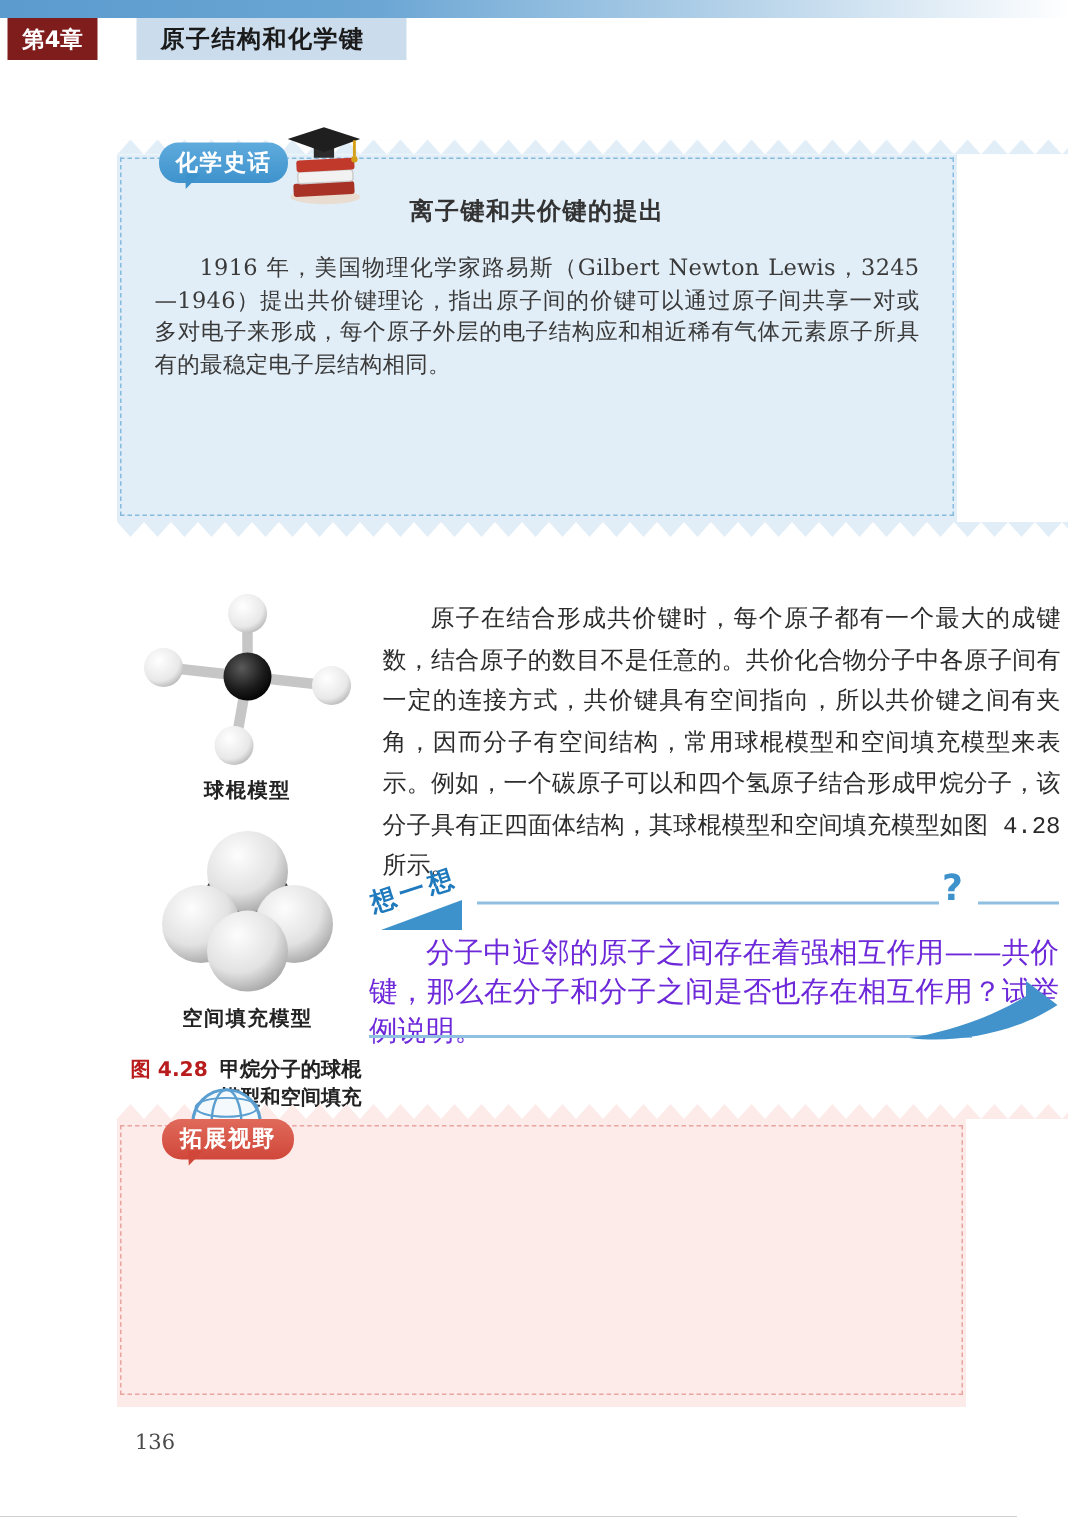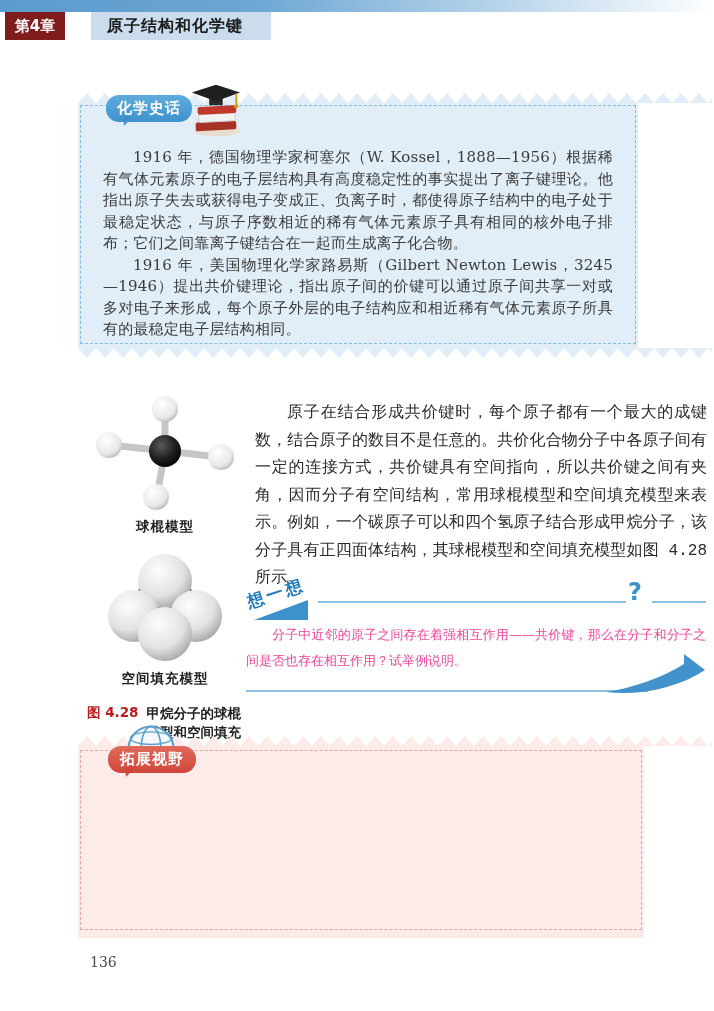--- a/index.html
+++ b/index.html
@@ -79,22 +79,22 @@
   .think-tri {
     position:absolute; left:16px; top:22px; width:0; height:0;
     border-left:54px solid transparent; border-bottom:20px solid #3e92cc;
   }
   .think-line { position:absolute; height:2px; background:#8fc0e2; }
   .think-q {
     position:absolute; left:390px; top:0px; font-size:24px; font-weight:bold; color:#3e92cc;
   }
   .think-text {
     position:absolute; left:8px; top:44px; width:460px;
-    font-family:"DejaVu Serif", serif; font-size:13px; line-height:26px;
-    text-align:justify; text-indent:2em; color:#ec4899;
+    font-family:"DejaVu Serif", serif; font-size:19px; line-height:26px;
+    text-align:justify; text-indent:2em; color:#6d28d9;
   }
   .think-arrow { position:absolute; left:368px; top:76px; }
   
   .page-number {
     position:absolute; left:90px; top:954px; font-size:14px; color:#4a4a4a;
     font-family:"DejaVu Serif", serif;
   }
 </style>
 </head>
 <body>
@@ -133,21 +133,21 @@
       <ellipse cx="32" cy="52" rx="24" ry="5" fill="#e8ddd0"></ellipse>
       <rect x="10" y="42" width="42" height="9" rx="2" fill="#a93226" transform="rotate(-3 31 46)"></rect>
       <rect x="13" y="34" width="38" height="8" rx="2" fill="#f2f2f2" stroke="#cccccc" transform="rotate(-3 32 38)"></rect>
       <rect x="12" y="26" width="40" height="8" rx="2" fill="#c0392b" transform="rotate(-3 32 30)"></rect>
       <rect x="24" y="16" width="14" height="9" fill="#2b2b2b"></rect>
       <polygon points="31,4 56,12 31,21 6,12" fill="#1f1f1f"></polygon>
       <path d="M52 13 L52 24" stroke="#d4a017" stroke-width="2" fill="none"></path>
       <circle cx="52" cy="26" r="2.2" fill="#d4a017"></circle>
     </svg>
 
-    <div class="box-para history-para" style="top:54px;">1916 年，德国物理学家柯塞尔（W. Kossel，1888—1956）根据稀有气体元素原子的电子层结构具有高度稳定性的事实提出了离子键理论。他指出原子失去或获得电子变成正、负离子时，都使得原子结构中的电子处于最稳定状态，与原子序数相近的稀有气体元素原子具有相同的核外电子排布；它们之间靠离子键结合在一起而生成离子化合物。</div>
+    <div class="box-title" style="top:38px;">离子键和共价键的提出</div>
     <div class="box-para history-para" style="top:54px;">1916 年，美国物理化学家路易斯（Gilbert Newton Lewis，3245—1946）提出共价键理论，指出原子间的价键可以通过原子间共享一对或多对电子来形成，每个原子外层的电子结构应和相近稀有气体元素原子所具有的最稳定电子层结构相同。</div>
   </div>
 
   <div class="figure-col">
     
     <svg width="150" height="114" viewBox="0 0 150 114">
       <defs>
         <radialGradient id="hGrad" cx="38%" cy="32%" r="75%">
           <stop offset="0%" stop-color="#ffffff"></stop>
             <stop offset="70%" stop-color="#e8e8e8"></stop>

